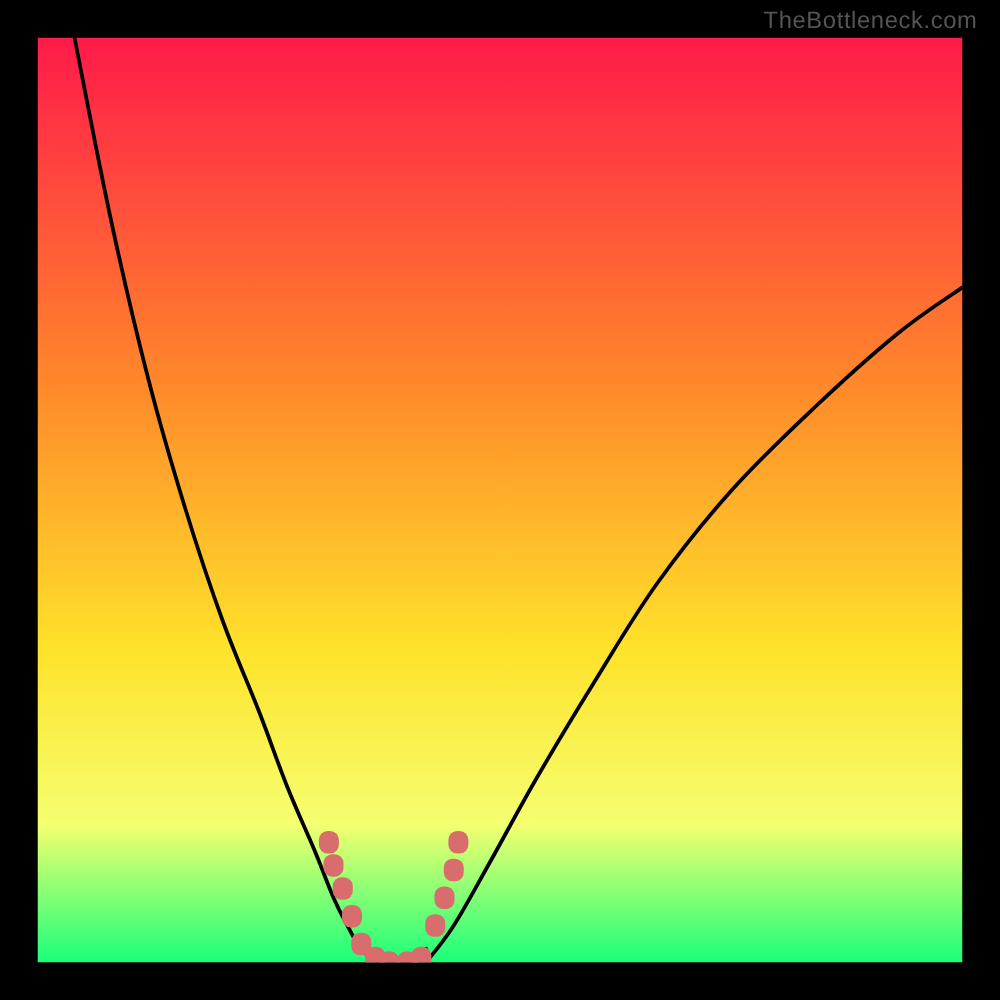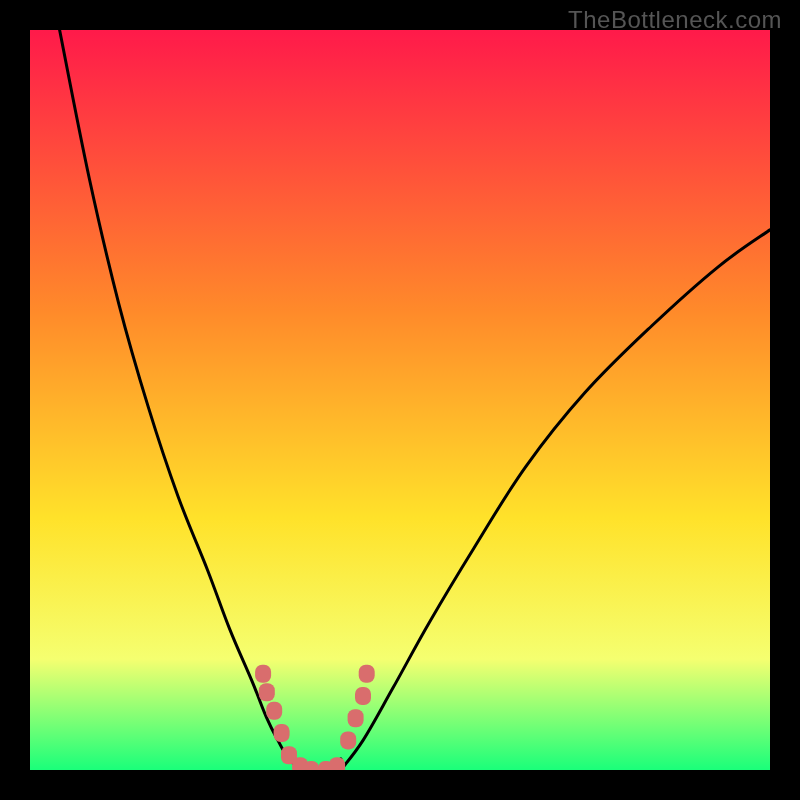--- a/index.html
+++ b/index.html
@@ -1,17 +1,17 @@
 <!DOCTYPE html>
 <html><head>
 <meta charset="utf-8">
 <style>
   body{margin:0;padding:0;background:#000;}
   .stage{position:relative;width:800px;height:800px;background:#000;}
-  .watermark{position:absolute;top:6px;right:18px;color:#555;font-family:Arial,Helvetica,sans-serif;font-size:24px;font-weight:500;letter-spacing:0.5px;}
+  .watermark{position:absolute;top:6px;right:18px;color:#555;font-family:Arial,Helvetica,sans-serif;font-size:19px;font-weight:500;letter-spacing:0.5px;}
   .plot{position:absolute;left:30px;top:30px;width:740px;height:740px;}
 </style>
 </head>
 <body>
 
 <div class="stage">
   <div class="plot">
     <svg viewBox="0 0 740 740" width="740" height="740">
       <defs>
         <linearGradient id="bg" x1="0" y1="0" x2="0" y2="1">

